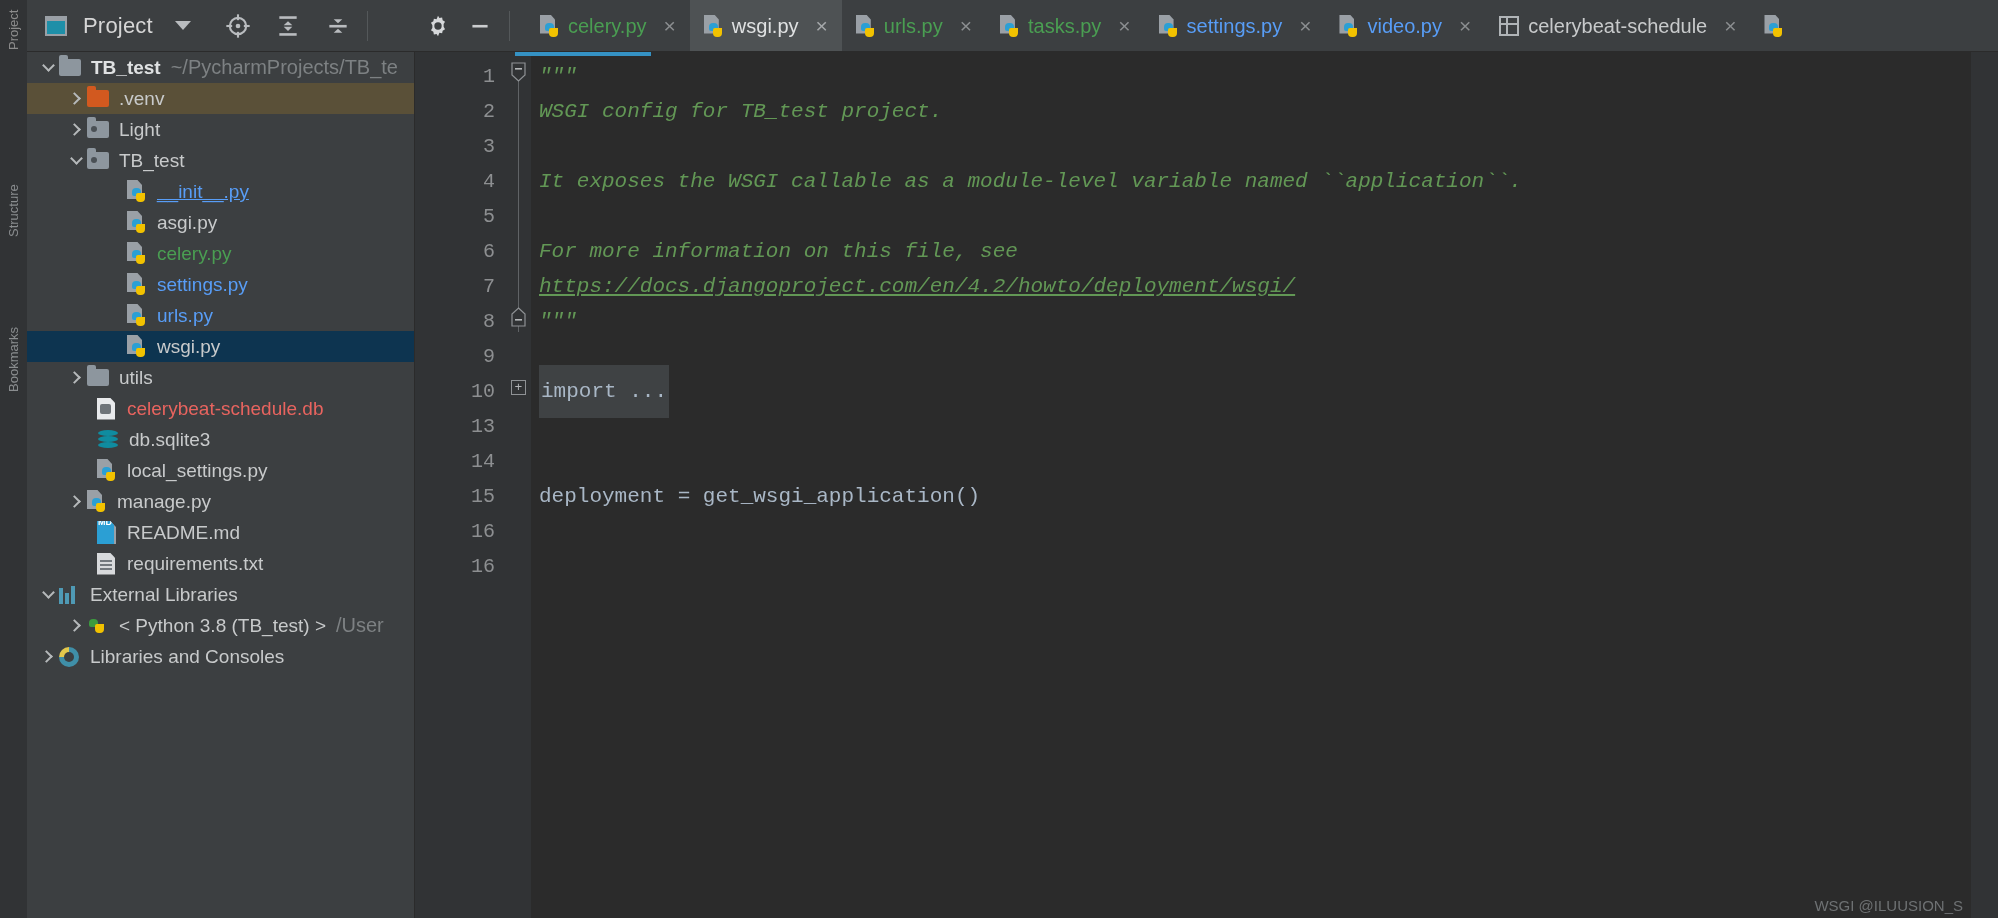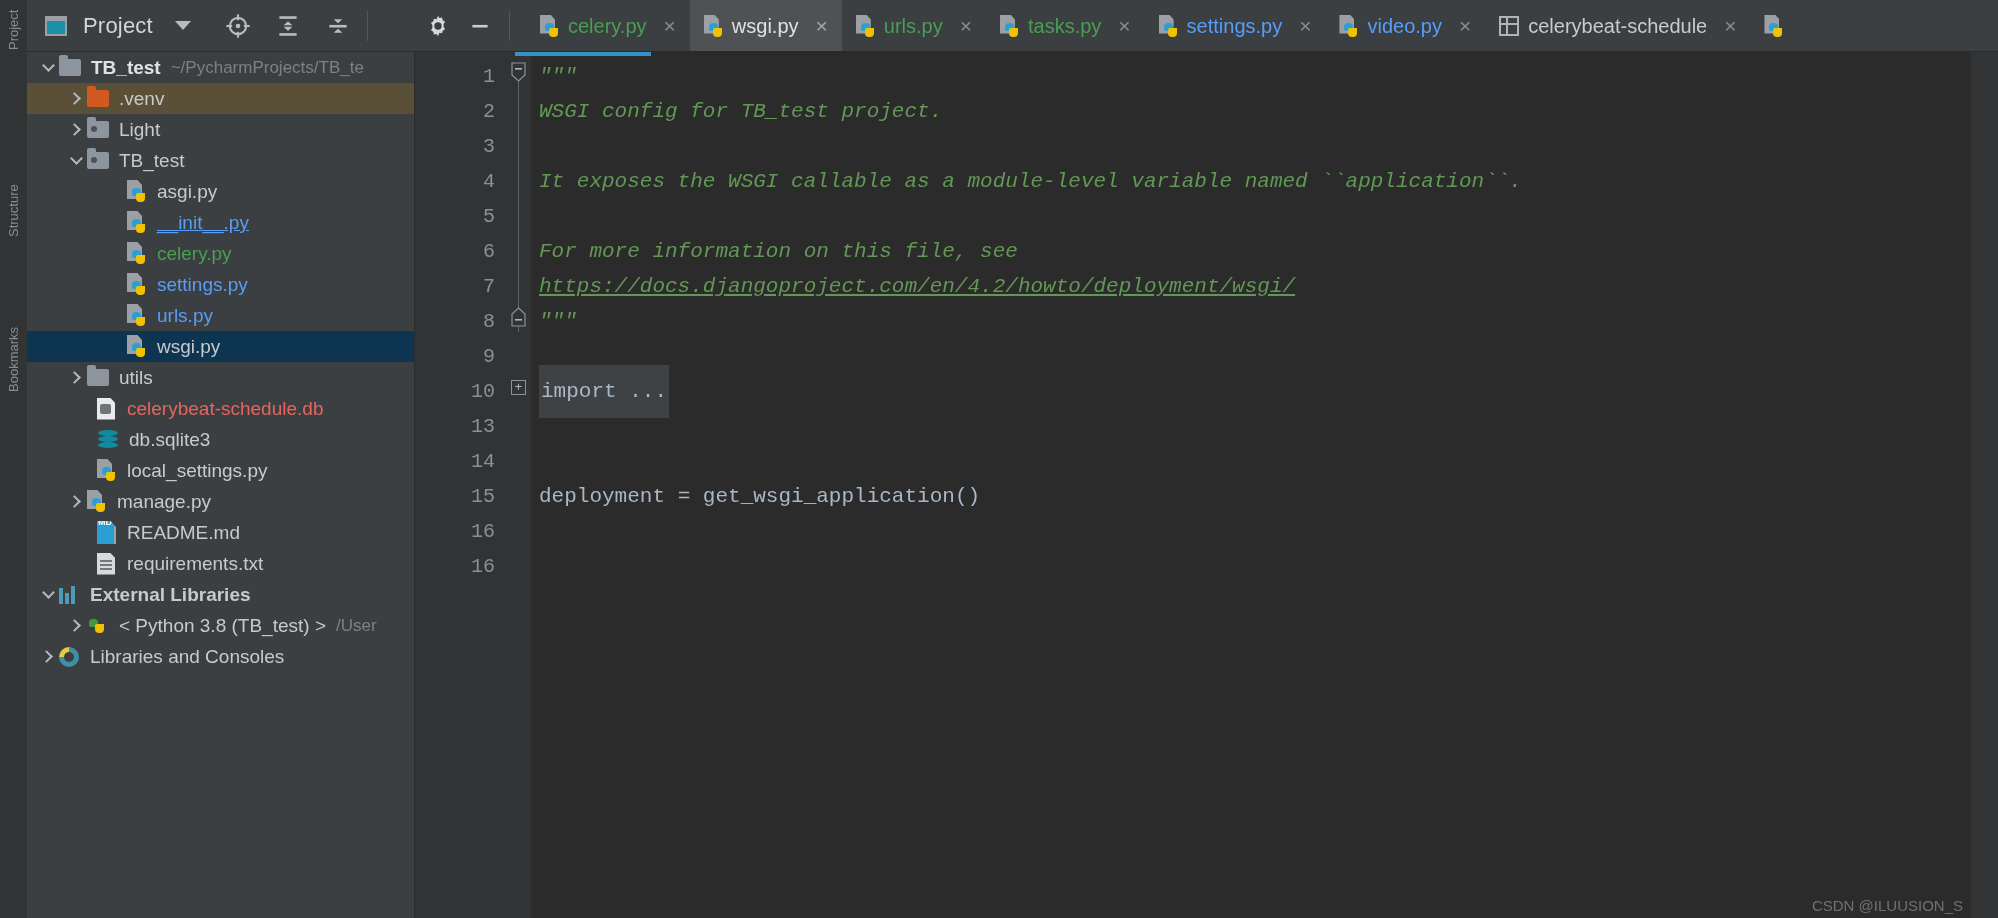--- a/index.html
+++ b/index.html
@@ -96,21 +96,21 @@
   .chev-r, .chev-d { display:inline-block; width:9px; height:9px; border-right:2px solid #b6b9bb; border-bottom:2px solid #b6b9bb;}
   .chev-r { transform: rotate(-45deg); margin-left:-3px;}
   .chev-d { transform: rotate(45deg); margin-top:-4px;}
 
   .folder { width: 22px; height:17px; flex:0 0 22px; background:#8d969e; position:relative; border-radius:1px 2px 2px 2px; margin-right:8px;}
   .folder::before{content:""; position:absolute; left:0; top:-4px; width:9px; height:5px; background:#8d969e; border-radius:2px 2px 0 0;}
   .folder.orange { background:#d2591f; } .folder.orange::before{ background:#d2591f;}
   .folder.mod::after { content:""; position:absolute; left:4px; top:5px; width:6px;height:6px; border-radius:50%; background:#4a5055;}
 
   .lbl { margin-left: 2px; }
-  .path { color: #7d8183; font-size: 17px; margin-left: 10px;}
+  .path { color: #7d8183; font-size: 20px; margin-left: 10px;}
   .c-blue  { color: #589df6; }
   .c-green { color: #4a9e52; }
   .c-white { color: #c8cacb; }
   .c-red   { color: #e8645f; }
   .u { text-decoration: underline; }
 
   .db-ico { width:22px; height:19px; flex:0 0 22px; margin-right:8px; position:relative;}
   .db-ico i { position:absolute; left:1px; width:20px; height:6px; border-radius:50%; background:#0f8ca0; display:block;}
 
   .dbfile-ico{ width:18px;height:22px;flex:0 0 18px;margin-right:10px; background:#e8eaec; position:relative;
@@ -354,30 +354,30 @@
         <span class="folder mod"></span>
         <span class="lbl c-white">TB_test</span>
       </div>
 
       <div class="trow" style="padding-left:100px;">
         <span class="py-ico" style="margin-right:9px">
             <span class="sheet"></span>
             <span class="snake-b"></span>
             <span class="snake-y"></span>
           </span>
+        <span class="lbl c-blue u">__init__.py</span>
+      </div>
+
+      <div class="trow" style="padding-left:100px;">
+        <span class="py-ico" style="margin-right:9px">
+            <span class="sheet"></span>
+            <span class="snake-b"></span>
+            <span class="snake-y"></span>
+          </span>
         <span class="lbl c-white">asgi.py</span>
-      </div>
-
-      <div class="trow" style="padding-left:100px;">
-        <span class="py-ico" style="margin-right:9px">
-            <span class="sheet"></span>
-            <span class="snake-b"></span>
-            <span class="snake-y"></span>
-          </span>
-        <span class="lbl c-blue u">__init__.py</span>
       </div>
 
       <div class="trow" style="padding-left:100px;">
         <span class="py-ico" style="margin-right:9px">
             <span class="sheet"></span>
             <span class="snake-b"></span>
             <span class="snake-y"></span>
           </span>
         <span class="lbl c-green">celery.py</span>
       </div>
@@ -457,21 +457,21 @@
             <span>MD</span>
           </span>
         <span class="lbl c-white">README.md</span>
       </div>
 
       <div class="trow" style="padding-left:70px;">
         <span class="txt-ico"></span>
         <span class="lbl c-white">requirements.txt</span>
       </div>
 
-      <div class="trow" style="padding-left:10px;font-weight:bold;">
+      <div class="trow" style="padding-left:10px;">
         <span class="arrow">
             <i class="chev-d"></i>
           </span>
         <span class="lib-ico">
           <b style="left:0;  height:16px;"></b>
             <b style="left:6px; height:11px;"></b>
             <b style="left:12px;height:18px;"></b>
         </span>
         <span class="lbl c-white">External Libraries</span>
       </div>
@@ -544,19 +544,19 @@
         <div class="cline s-doc">For more information on this file, see</div>
         <div class="cline s-link">https://docs.djangoproject.com/en/4.2/howto/deployment/wsgi/</div>
         <div class="cline s-doc">"""</div>
         <div class="cline"></div>
         <div class="cline"><span class="fold-chip">import ...</span></div>
         <div class="cline"></div>
         <div class="cline"></div>
         <div class="cline"><span>deployment</span><span> = </span><span>get_wsgi_application()</span></div>
         <div class="cline"></div>
 
-        <div class="watermark">CSDN @ILUUSION_S</div>
+        <div class="watermark">WSGI @ILUUSION_S</div>
       </div>
 
       <div class="rstripe"></div>
     </div>
   </div>
 </div>
 
 </body></html>

